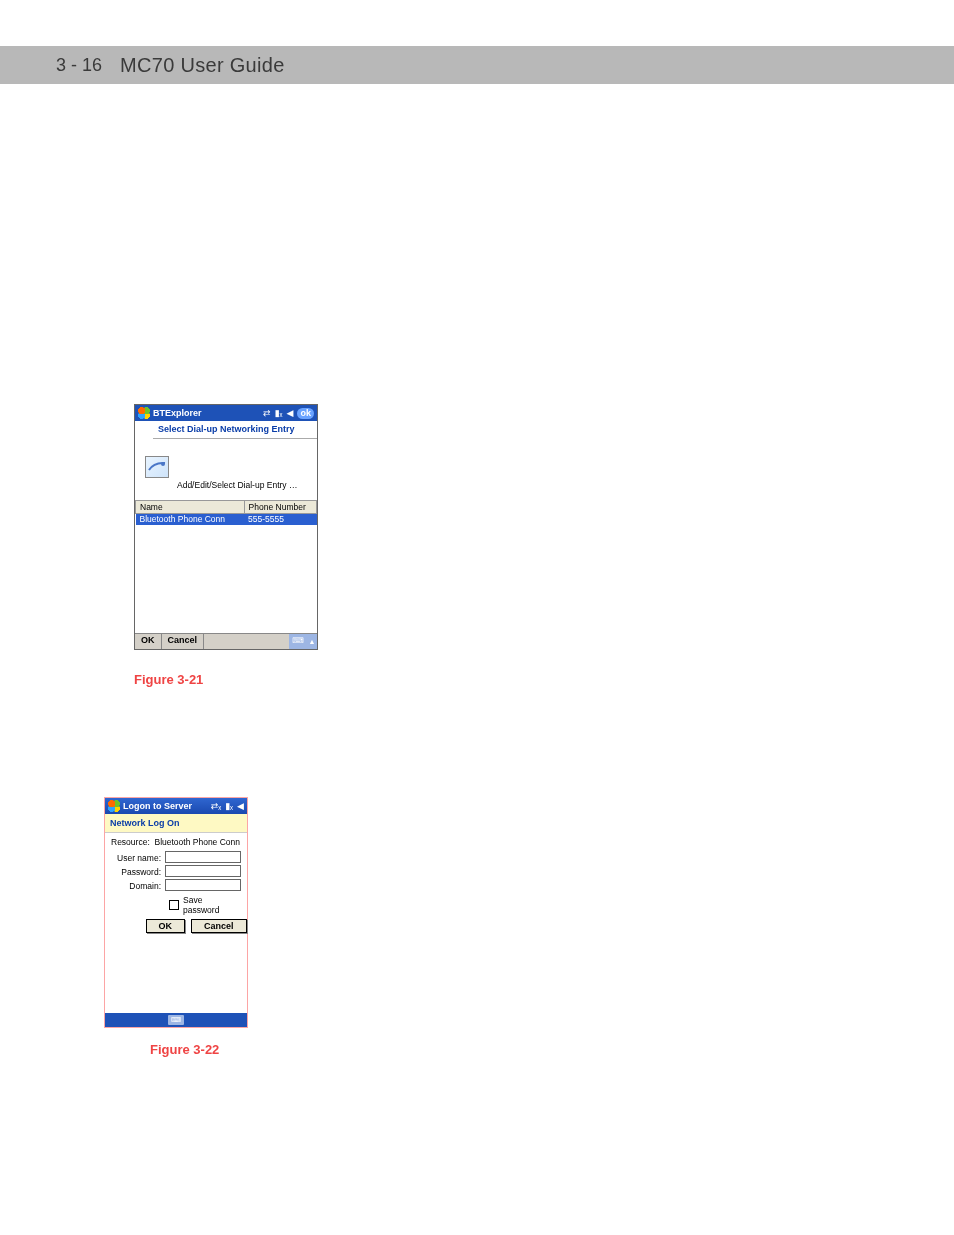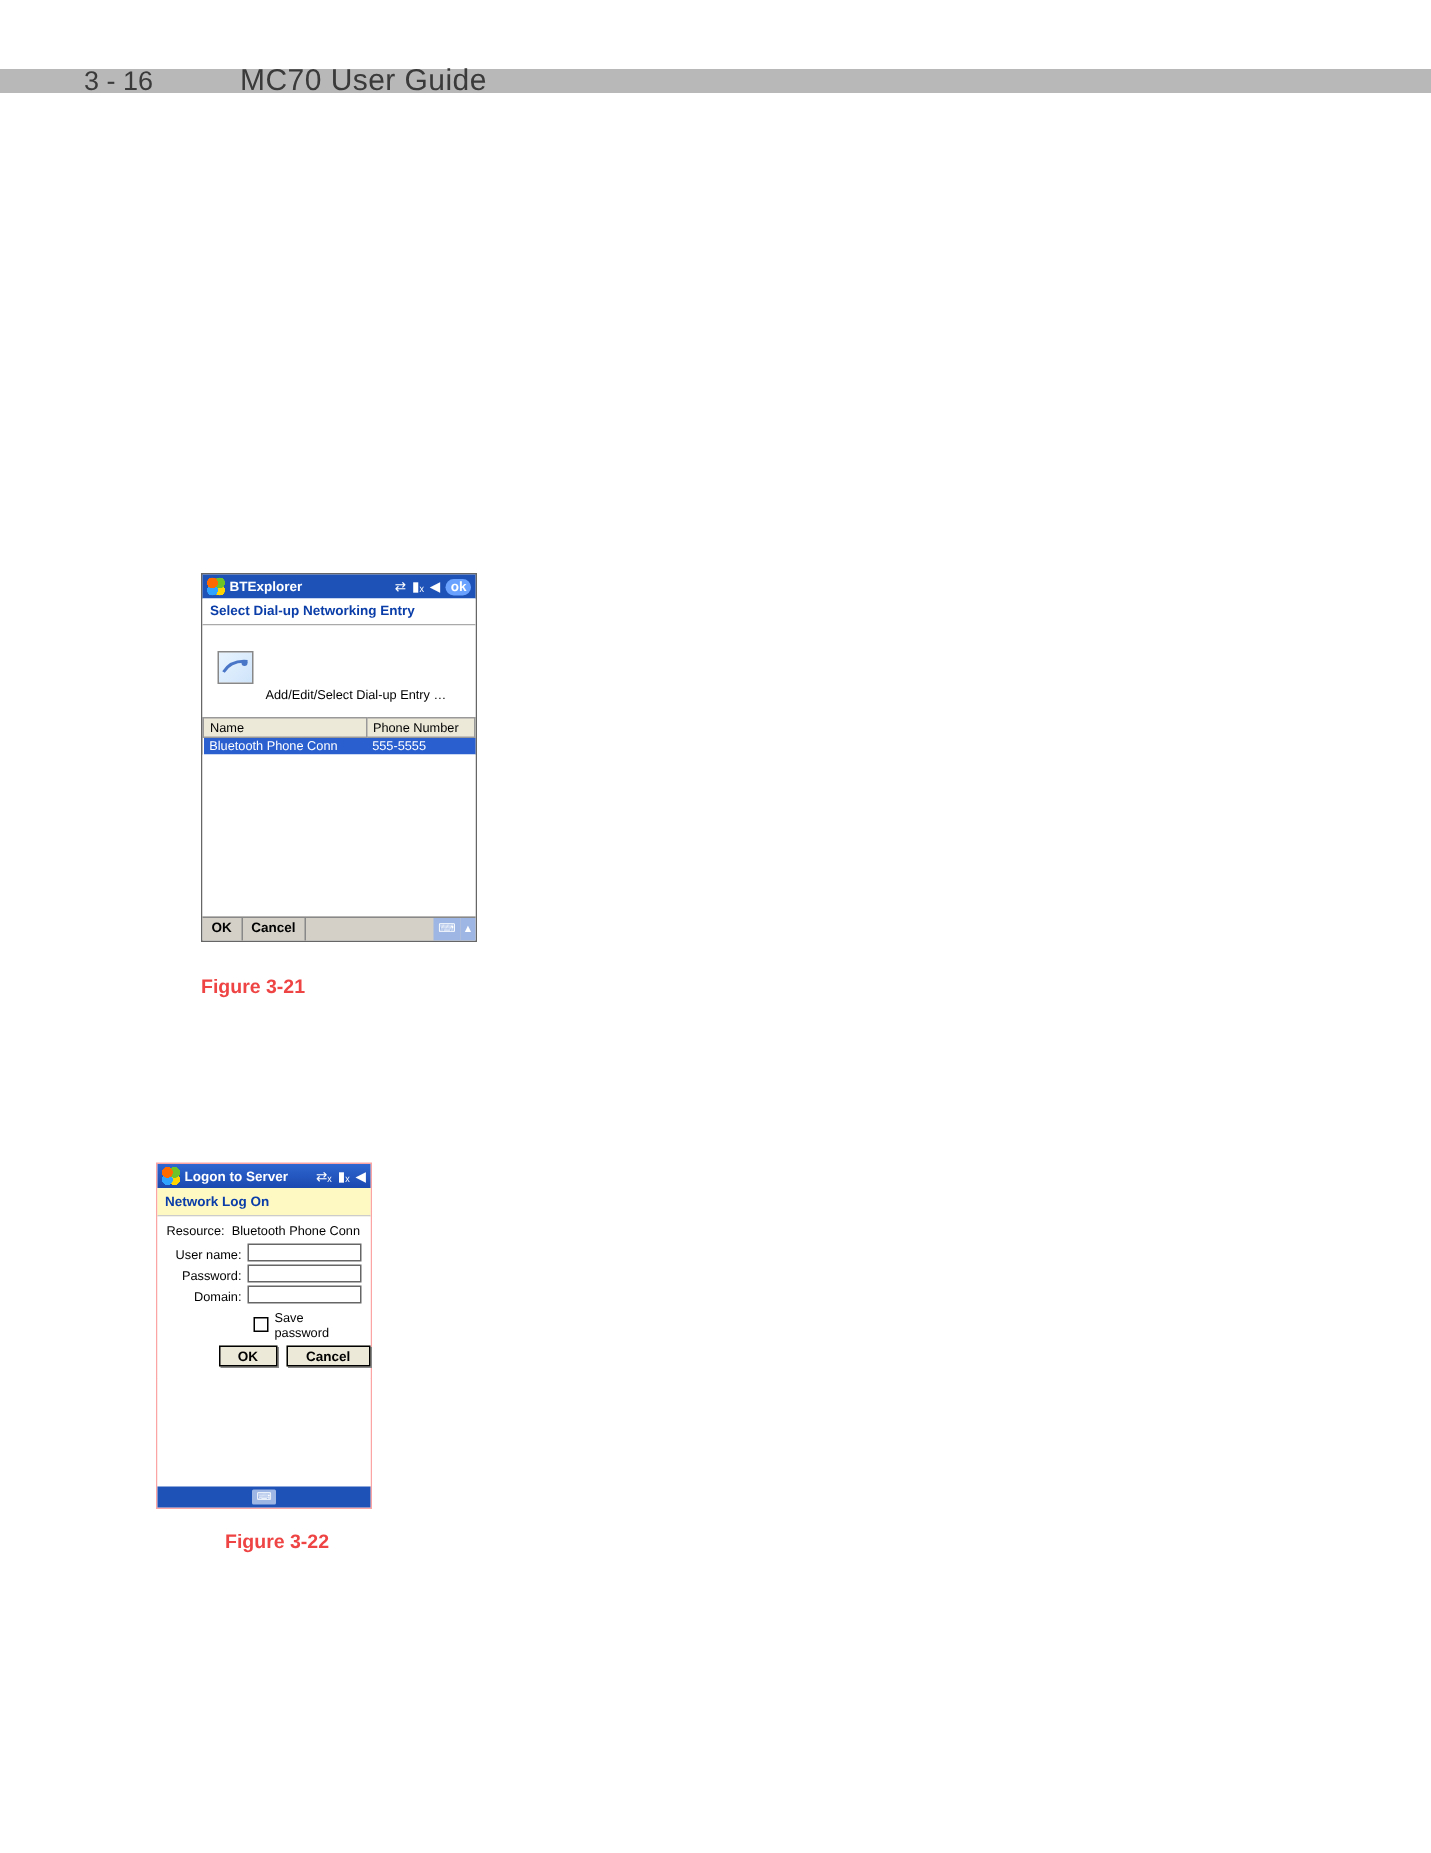--- a/index.html
+++ b/index.html
@@ -10,26 +10,25 @@
     background: #fff;
     width: 954px;
     color: #000;
   }
   .top-border {
     height: 46px;
     background: #fff;
   }
   .header-bar {
     background: #b8b8b8;
-    height: 16px;
+    height: 38px;
     display: flex;
     align-items: center;
     padding-left: 56px;
     margin: 0;
-    gap: 40px;
   }
   .page-marker {
     color: #3a3a3a;
     font-size: 18px;
     font-weight: 400;
     margin-right: 18px;
   }
   .guide-title {
     color: #3a3a3a;
     font-size: 20px;
@@ -75,20 +74,21 @@
     background: #6aa3ff; color: #fff; border-radius: 8px;
     font-size: 9px; font-weight: bold; padding: 1px 3px;
   }
   .device .subbar {
     background: #fff;
     border-bottom: 1px solid #aaa;
     padding: 4px 5px;
     color: #0a3da8;
     font-weight: bold;
     font-size: 9px;
+    margin-left: 18px;
   }
   .device .editrow {
     display: flex; align-items: center;
     padding: 6px 6px 10px 10px;
     background: #fff;
   }
   .dial-icon {
     width: 24px; height: 22px;
     border: 1px solid #888;
     background: linear-gradient(135deg,#e8f4ff,#cfe4fa);

